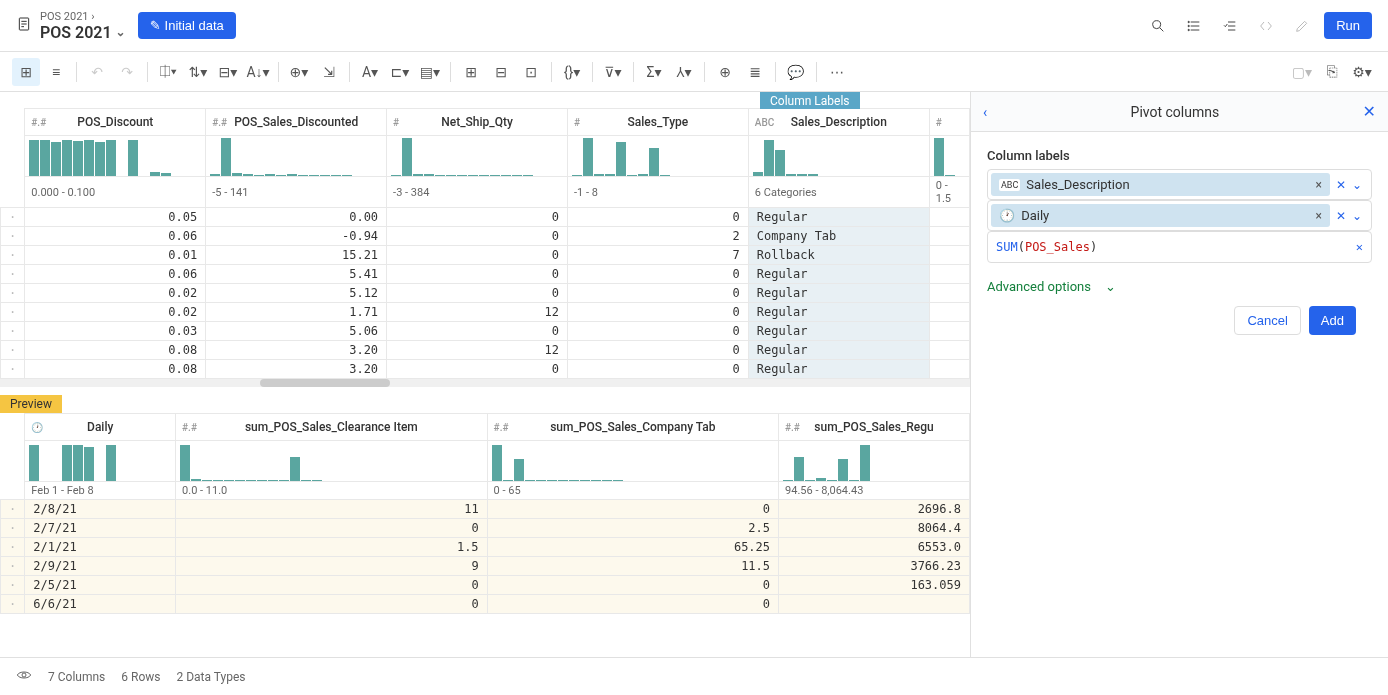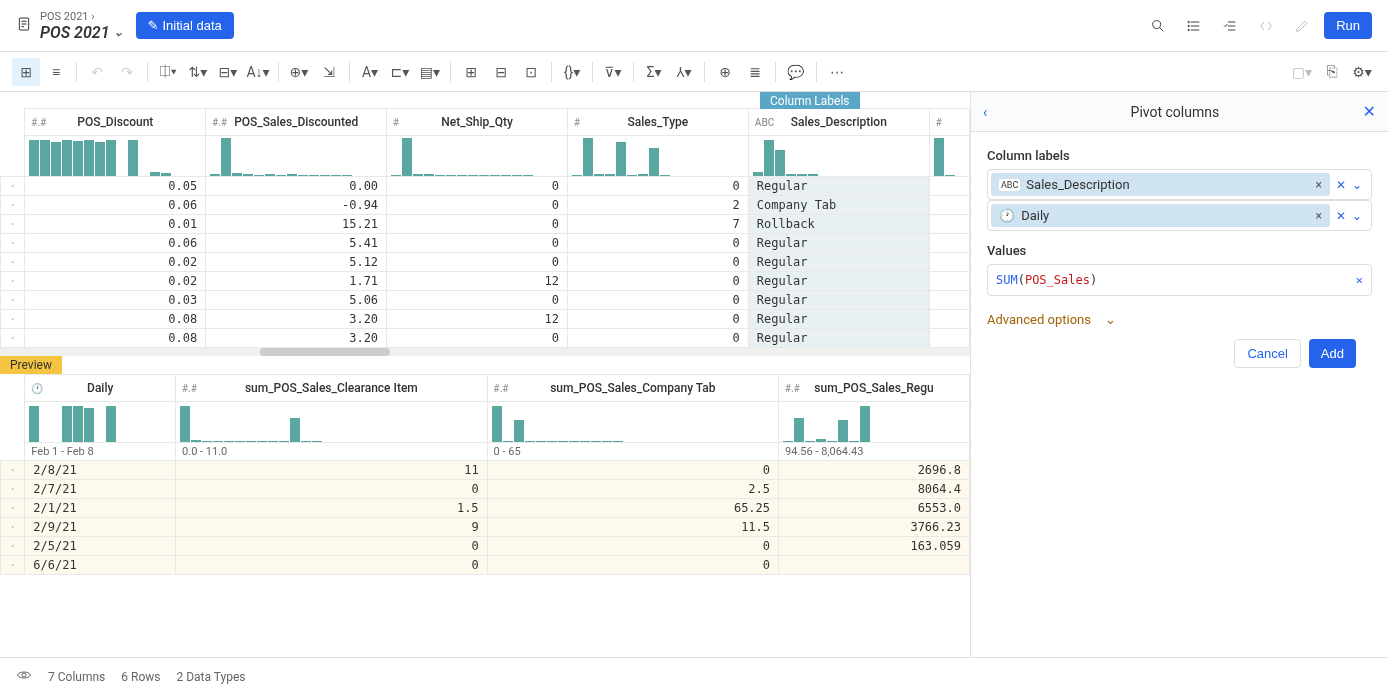--- a/index.html
+++ b/index.html
@@ -1,20 +1,20 @@
 <!DOCTYPE html>
 <html><head>
 <meta charset="utf-8">
 <style>
 * { box-sizing: border-box; margin: 0; padding: 0; }
 body { font-family: -apple-system, BlinkMacSystemFont, "Segoe UI", Roboto, sans-serif; font-size: 13px; color: #333; background: #fff; overflow: hidden; }
 .top-bar { display: flex; align-items: center; height: 52px; padding: 0 16px; border-bottom: 1px solid #e0e0e0; }
 .title-block { display: flex; flex-direction: column; margin-left: 8px; margin-right: 12px; }
 .breadcrumb { font-size: 11px; color: #666; }
-.page-title { font-size: 16px; font-weight: 600; display: flex; align-items: center; gap: 4px; font-style: italic; }
+.page-title { font-size: 16px; font-weight: 600; display: flex; align-items: center; gap: 4px; }
 .btn-primary { background: #2563eb; color: #fff; border: none; padding: 6px 12px; border-radius: 4px; font-size: 13px; cursor: pointer; display: inline-flex; align-items: center; gap: 4px; }
 .btn-secondary { background: #fff; color: #2563eb; border: 1px solid #ddd; padding: 6px 12px; border-radius: 4px; font-size: 13px; cursor: pointer; }
 .spacer { flex: 1; }
 .top-icons { display: flex; gap: 8px; align-items: center; }
 .icon-btn { width: 28px; height: 28px; display: flex; align-items: center; justify-content: center; cursor: pointer; border-radius: 3px; color: #444; }
 .toolbar { display: flex; align-items: center; height: 40px; padding: 0 12px; border-bottom: 1px solid #e0e0e0; gap: 2px; }
 .tb-sep { width: 1px; height: 20px; background: #ddd; margin: 0 4px; }
 .tb-btn { width: 28px; height: 28px; display: flex; align-items: center; justify-content: center; cursor: pointer; border-radius: 3px; color: #555; font-size: 14px; }
 .tb-btn.active { background: #e3f2fd; }
 .main { display: flex; height: calc(100vh - 130px); }
@@ -30,36 +30,36 @@
 .chip-row { display: flex; align-items: center; border: 1px solid #ddd; border-radius: 4px; padding: 3px; gap: 4px; }
 .chip { background: #cfe3f0; padding: 4px 8px; border-radius: 3px; display: flex; align-items: center; gap: 6px; font-size: 13px; flex: 1; }
 .chip-x { cursor: pointer; color: #555; font-size: 12px; }
 .chip-actions { display: flex; gap: 2px; padding-right: 4px; }
 .chip-action { cursor: pointer; color: #2563eb; font-size: 12px; padding: 2px; }
 .formula-input { border: 1px solid #ddd; border-radius: 4px; padding: 8px; font-family: monospace; font-size: 12px; }
 .formula-fn { color: #2563eb; }
 .formula-arg { color: #c41a16; }
 .formula-x { float: right; color: #2563eb; cursor: pointer; }
 .plain-input { border: 1px solid #ddd; border-radius: 4px; padding: 8px; font-family: monospace; font-size: 12px; color: #999; margin-top: 6px; width: 100%; }
-.adv-link { color: #a16207; margin-top: 16px; cursor: pointer; display: flex; gap: 14px; font-size: 13px; }
+.adv-link { color: #15803d; margin-top: 16px; cursor: pointer; display: flex; gap: 14px; font-size: 13px; }
 .side-footer { display: flex; justify-content: flex-end; gap: 8px; padding: 12px 16px; }
 .column-labels-tag { position: absolute; left: 760px; top: 0; background: #5aa6c7; color: #fff; padding: 2px 10px; font-size: 12px; }
 .grid-table { border-collapse: collapse; width: 100%; }
 .grid-header th { border: 1px solid #e8e8e8; padding: 6px 8px; font-weight: 500; font-size: 12px; text-align: center; background: #fff; position: relative; }
 .col-type { font-size: 10px; color: #999; position: absolute; left: 6px; top: 50%; transform: translateY(-50%); }
 .hist-row td { border: 1px solid #e8e8e8; padding: 0; height: 40px; vertical-align: bottom; }
 .hist { display: flex; align-items: flex-end; height: 40px; gap: 1px; padding: 0 4px; }
 .hist .bar { background: #5aa6a0; width: 10px; }
 .range-row td { border: 1px solid #e8e8e8; padding: 2px 6px; font-size: 11px; color: #666; }
 .data-row td { border: 1px solid #e8e8e8; padding: 2px 8px; font-size: 12px; font-family: monospace; text-align: right; }
 .data-row td.text { text-align: left; }
 .data-row td.desc { background: #e8f0f4; }
 .row-handle { width: 14px; text-align: center; color: #bbb; border: none; }
 .preview-tag { background: #f5c542; padding: 2px 10px; font-size: 12px; display: inline-block; }
-.preview-section { }
+.preview-section { margin-top: 8px; }
 .preview-table { border-collapse: collapse; width: 100%; }
 .preview-table th { border: 1px solid #e8e8e8; padding: 6px 8px; font-weight: 500; font-size: 12px; text-align: center; background: #fff; position: relative; }
 .preview-table .data-row td { background: #fdf9ed; }
 .status-bar { height: 38px; border-top: 1px solid #e0e0e0; display: flex; align-items: center; padding: 0 16px; gap: 16px; font-size: 12px; color: #666; }
 svg { width: 16px; height: 16px; stroke: currentColor; fill: none; stroke-width: 1.5; }
 .hscroll { height: 8px; background: #f0f0f0; position: relative; }
 .hscroll .thumb { position: absolute; height: 8px; background: #ccc; border-radius: 4px; }
 </style>
 </head>
 <body>
@@ -257,20 +257,29 @@
                 <div class="bar" style="height:5%"></div>
               </div>
             </td>
             <td>
               <div class="hist">
                 <div class="bar" style="height:95%"></div>
                 <div class="bar" style="height:3%"></div>
               </div>
             </td>
           </tr>
+      <tr class="range-row" id="main-range">
+            <td style="border:none"></td>
+            <td>0.000 - 0.100</td>
+            <td>-5 - 141</td>
+            <td>-3 - 384</td>
+            <td>-1 - 8</td>
+            <td>6 Categories</td>
+            <td>0 - 1.5</td>
+          </tr>
       </tbody>
         <tbody id="main-body">
           <tr class="data-row">
             <td class="row-handle">·</td>
             <td>0.05</td>
             <td>0.00</td>
             <td>0</td>
             <td>0</td>
             <td class="text desc">Regular</td>
             <td></td>
@@ -508,21 +517,20 @@
             <span>Daily</span>
             <span style="flex:1"></span>
             <span class="chip-x">×</span>
           </div>
         <div class="chip-actions">
             <span class="chip-action">✕</span>
             <span class="chip-action">⌄</span>
           </div>
       </div>
 
-      <div class="field-label">Values</div>
       <div class="formula-input">
         <span class="formula-fn">SUM</span>(<span class="formula-arg">POS_Sales</span>)
         <span class="formula-x">✕</span>
       </div>
 
       <div class="adv-link">
           <span>Advanced options</span>
           <span>⌄</span>
         </div>
 

